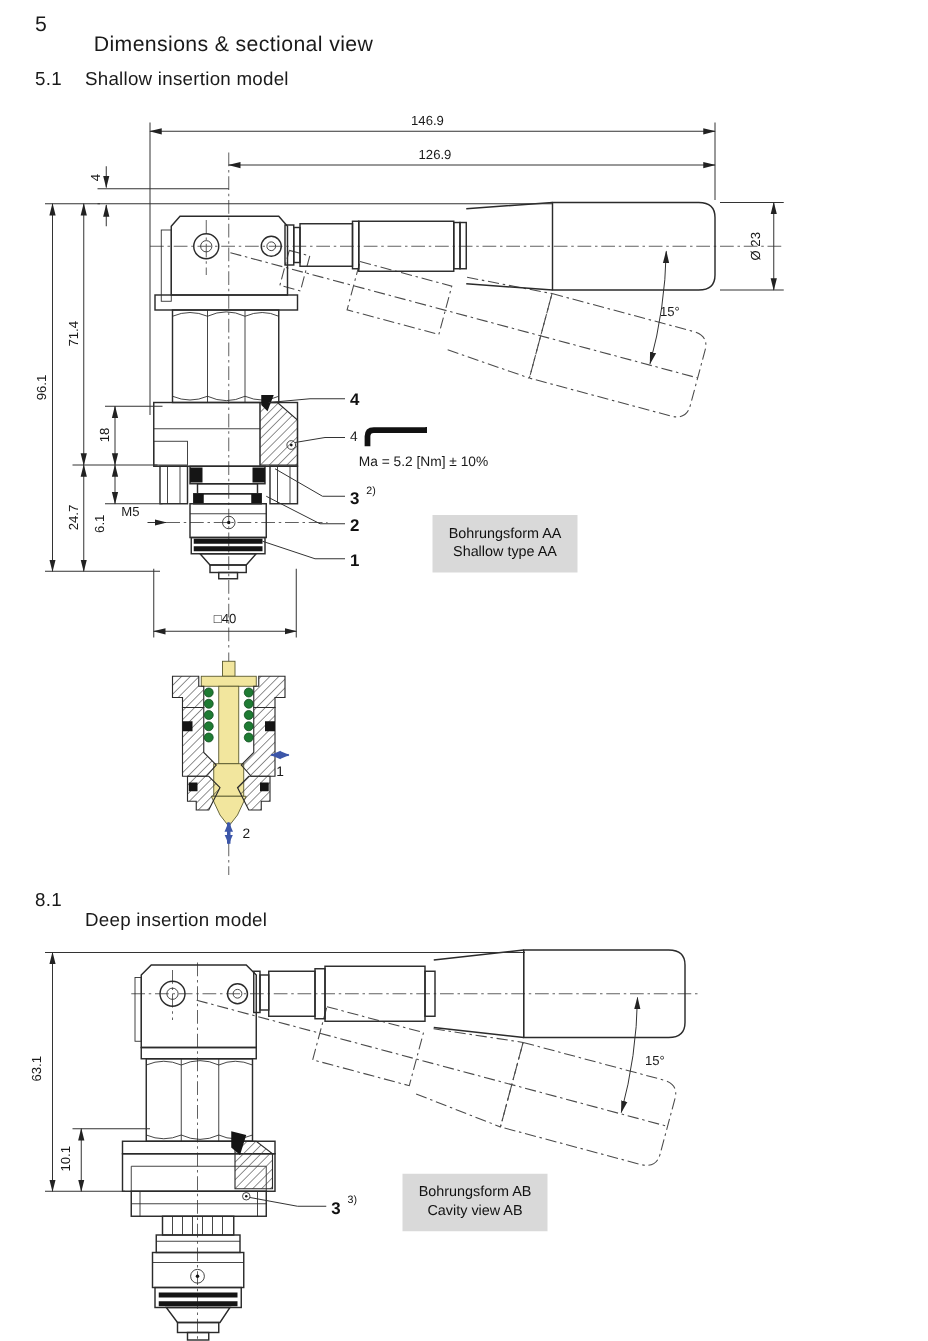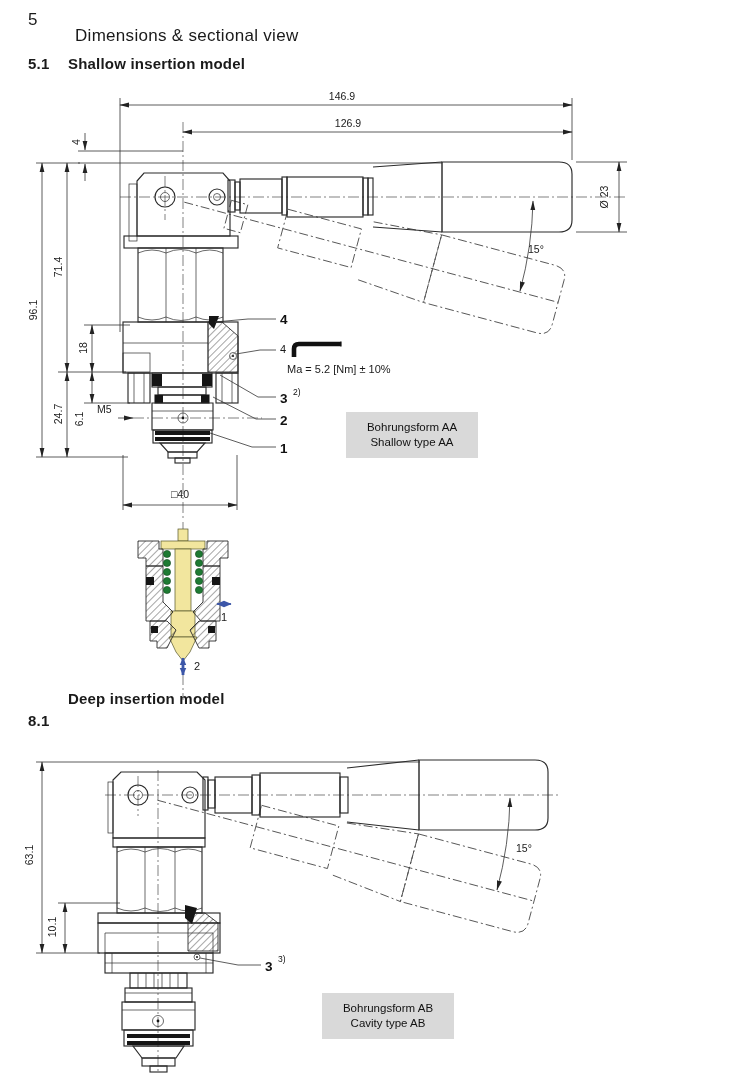--- a/index.html
+++ b/index.html
@@ -1,22 +1,22 @@
 <!DOCTYPE html>
 <html><head>
 <meta charset="utf-8">
 <style>
   html,body{margin:0;padding:0;background:#fff;}
   .page{position:relative;width:742px;height:1073px;background:#ffffff;overflow:hidden;
         font-family:"Liberation Sans", sans-serif;color:#111;}
   .hd{position:absolute;white-space:nowrap;color:#1a1a1a;}
   .hd1{font-size:17px;letter-spacing:.3px;}
-  .hd2{font-size:15px;letter-spacing:.2px;font-weight:bold;}
+  .hd2{font-size:15px;letter-spacing:.2px;}
   .drawing-svg{position:absolute;left:0;top:0;}
-  .cavity-box{position:absolute;width:132px;height:46px;background:#d9d9d9;
+  .cavity-box{position:absolute;width:116px;height:46px;background:#d9d9d9;
         display:flex;flex-direction:column;justify-content:center;align-items:center;
         font-size:11.5px;line-height:15px;color:#111;text-align:center;}
   
   .ol{stroke:#2b2b2b;stroke-width:1.15;fill:none;stroke-linejoin:miter;}
   .il{stroke:#2b2b2b;stroke-width:.7;fill:none;}
   .dim{stroke:#333;stroke-width:.8;fill:none;}
   .cl{stroke:#4a4a4a;stroke-width:.7;fill:none;stroke-dasharray:11 3 2 3;}
   .ph{stroke:#4a4a4a;stroke-width:.85;fill:none;stroke-dasharray:9 3 2 3;}
   .hatchf{fill:url(#hatch);stroke:#2b2b2b;stroke-width:.9;}
   .seal{fill:#151515;stroke:none;}
@@ -31,21 +31,21 @@
 </head>
 <body>
 
 <div class="page">
 
   <span class="hd hd1" style="left:28px;top:10px">5</span>
   <span class="hd hd1" style="left:75px;top:26px">Dimensions &amp; sectional view</span>
   <span class="hd hd2" style="left:28px;top:55px">5.1</span>
   <span class="hd hd2" style="left:68px;top:55px">Shallow insertion model</span>
   <span class="hd hd2" style="left:28px;top:712px">8.1</span>
-  <span class="hd hd2" style="left:68px;top:690px">Deep insertion model</span>
+  <span class="hd hd2" style="left:68px;top:728px">Deep insertion model</span>
 
   <svg class="drawing-svg" width="742" height="1073" viewBox="0 0 742 1073">
     <defs>
       <pattern id="hatch" width="5" height="5" patternUnits="userSpaceOnUse" patternTransform="rotate(45)">
         <line x1="0" y1="0" x2="0" y2="5" stroke="#3a3a3a" stroke-width="0.9"></line>
       </pattern>
       <marker id="arr" viewBox="0 0 10 6" refX="9.4" refY="3" markerWidth="10" markerHeight="6" markerUnits="userSpaceOnUse" orient="auto-start-reverse">
         <path d="M0,0.5 L10,3 L0,5.5 z" fill="#222"></path>
       </marker>
       <marker id="arrB" viewBox="0 0 8 8" refX="7.4" refY="4" markerWidth="8" markerHeight="8" markerUnits="userSpaceOnUse" orient="auto-start-reverse">
@@ -337,18 +337,18 @@
         <text class="btext" x="265" y="971">3</text>
         <text class="sup" x="278" y="962">3)</text>
       </g>
     </g>
   </svg>
 
   <div class="cavity-box" style="left:346px;top:412px">
     <div>Bohrungsform AA</div>
     <div>Shallow type AA</div>
   </div>
-  <div class="cavity-box" style="left:322px;top:993px">
+  <div class="cavity-box" style="left:322px;top:939px">
     <div>Bohrungsform AB</div>
-    <div>Cavity type AB</div>
+    <div>Cavity view AB</div>
   </div>
 
 </div>
 
 </body></html>

